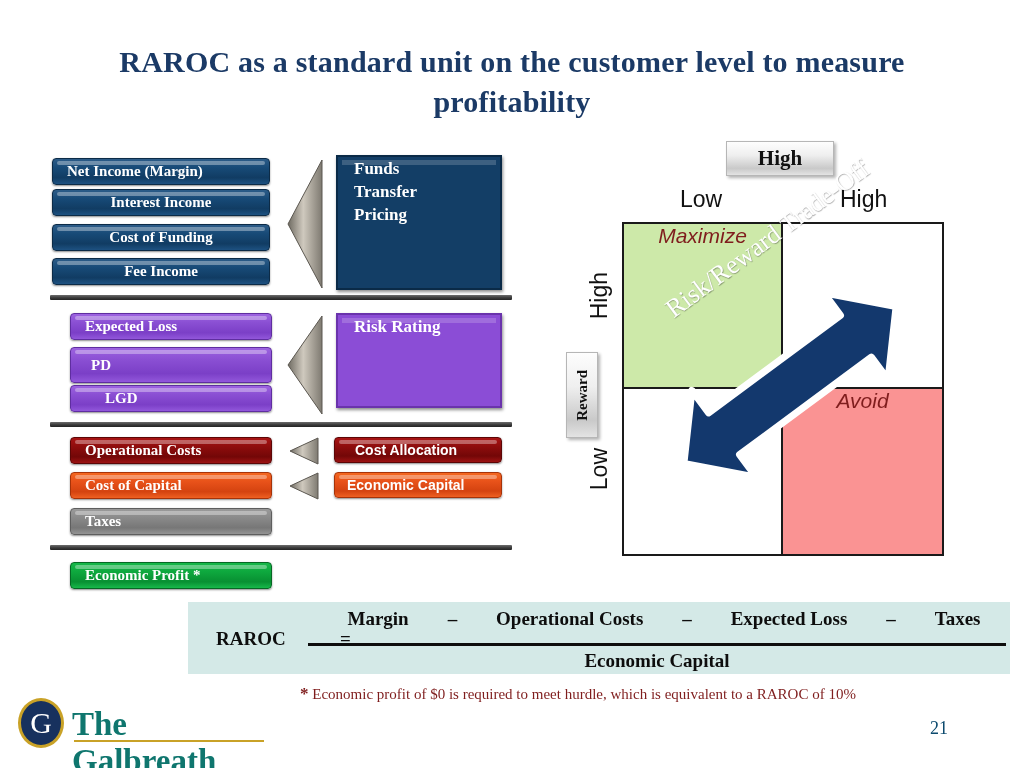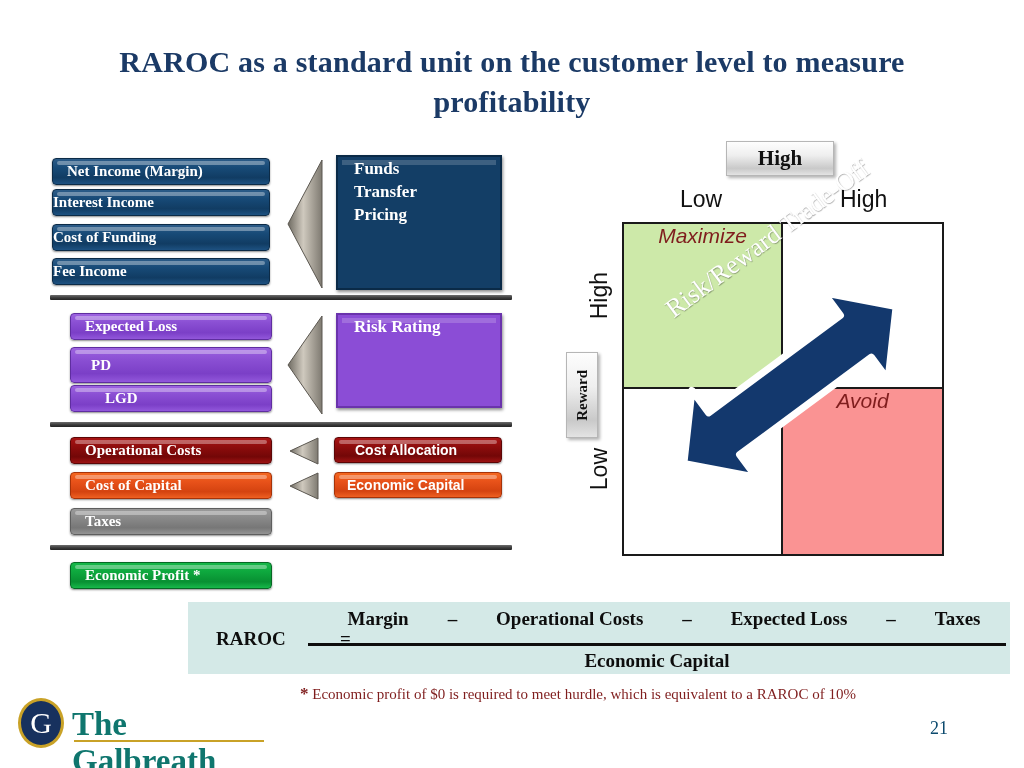--- a/index.html
+++ b/index.html
@@ -41,21 +41,21 @@
     border-radius: 4px;
     box-shadow: 0 1px 2px rgba(0,0,0,.45);
   }
   .bevel::before {
     content: "";
     position: absolute;
     left: 4px; right: 4px; top: 2px; height: 4px;
     background: rgba(255,255,255,.35);
     border-radius: 2px;
   }
-  .bevel.center { justify-content: flex-start; padding-left: 0; font-family: Liberation Serif, serif; }
+  .bevel.center { justify-content: center; padding-left: 0; font-family: Liberation Serif, serif; }
 
   .b-blue  { background: linear-gradient(180deg,#2c5c88 0%,#174a77 35%,#113c63 75%,#1d5181 100%); border: 1px solid #0c2b47; }
   .b-purple{ background: linear-gradient(180deg,#9d63e0 0%,#8a4fd3 35%,#7b3fc7 75%,#9257db 100%); border: 1px solid #5f2ea0; }
   .b-darkred{background: linear-gradient(180deg,#a81414 0%,#8e0d0d 35%,#730707 75%,#9c1212 100%); border: 1px solid #5c0606; }
   .b-orange{ background: linear-gradient(180deg,#f4671f 0%,#e8521a 35%,#d44310 75%,#ef6022 100%); border: 1px solid #a63309; }
   .b-gray  { background: linear-gradient(180deg,#9a9a9a 0%,#8a8a8a 35%,#777777 75%,#939393 100%); border: 1px solid #5e5e5e; }
   .b-green { background: linear-gradient(180deg,#17b84a 0%,#0ea83e 35%,#089032 75%,#17b84a 100%); border: 1px solid #066824; }
 
   
   .block {

